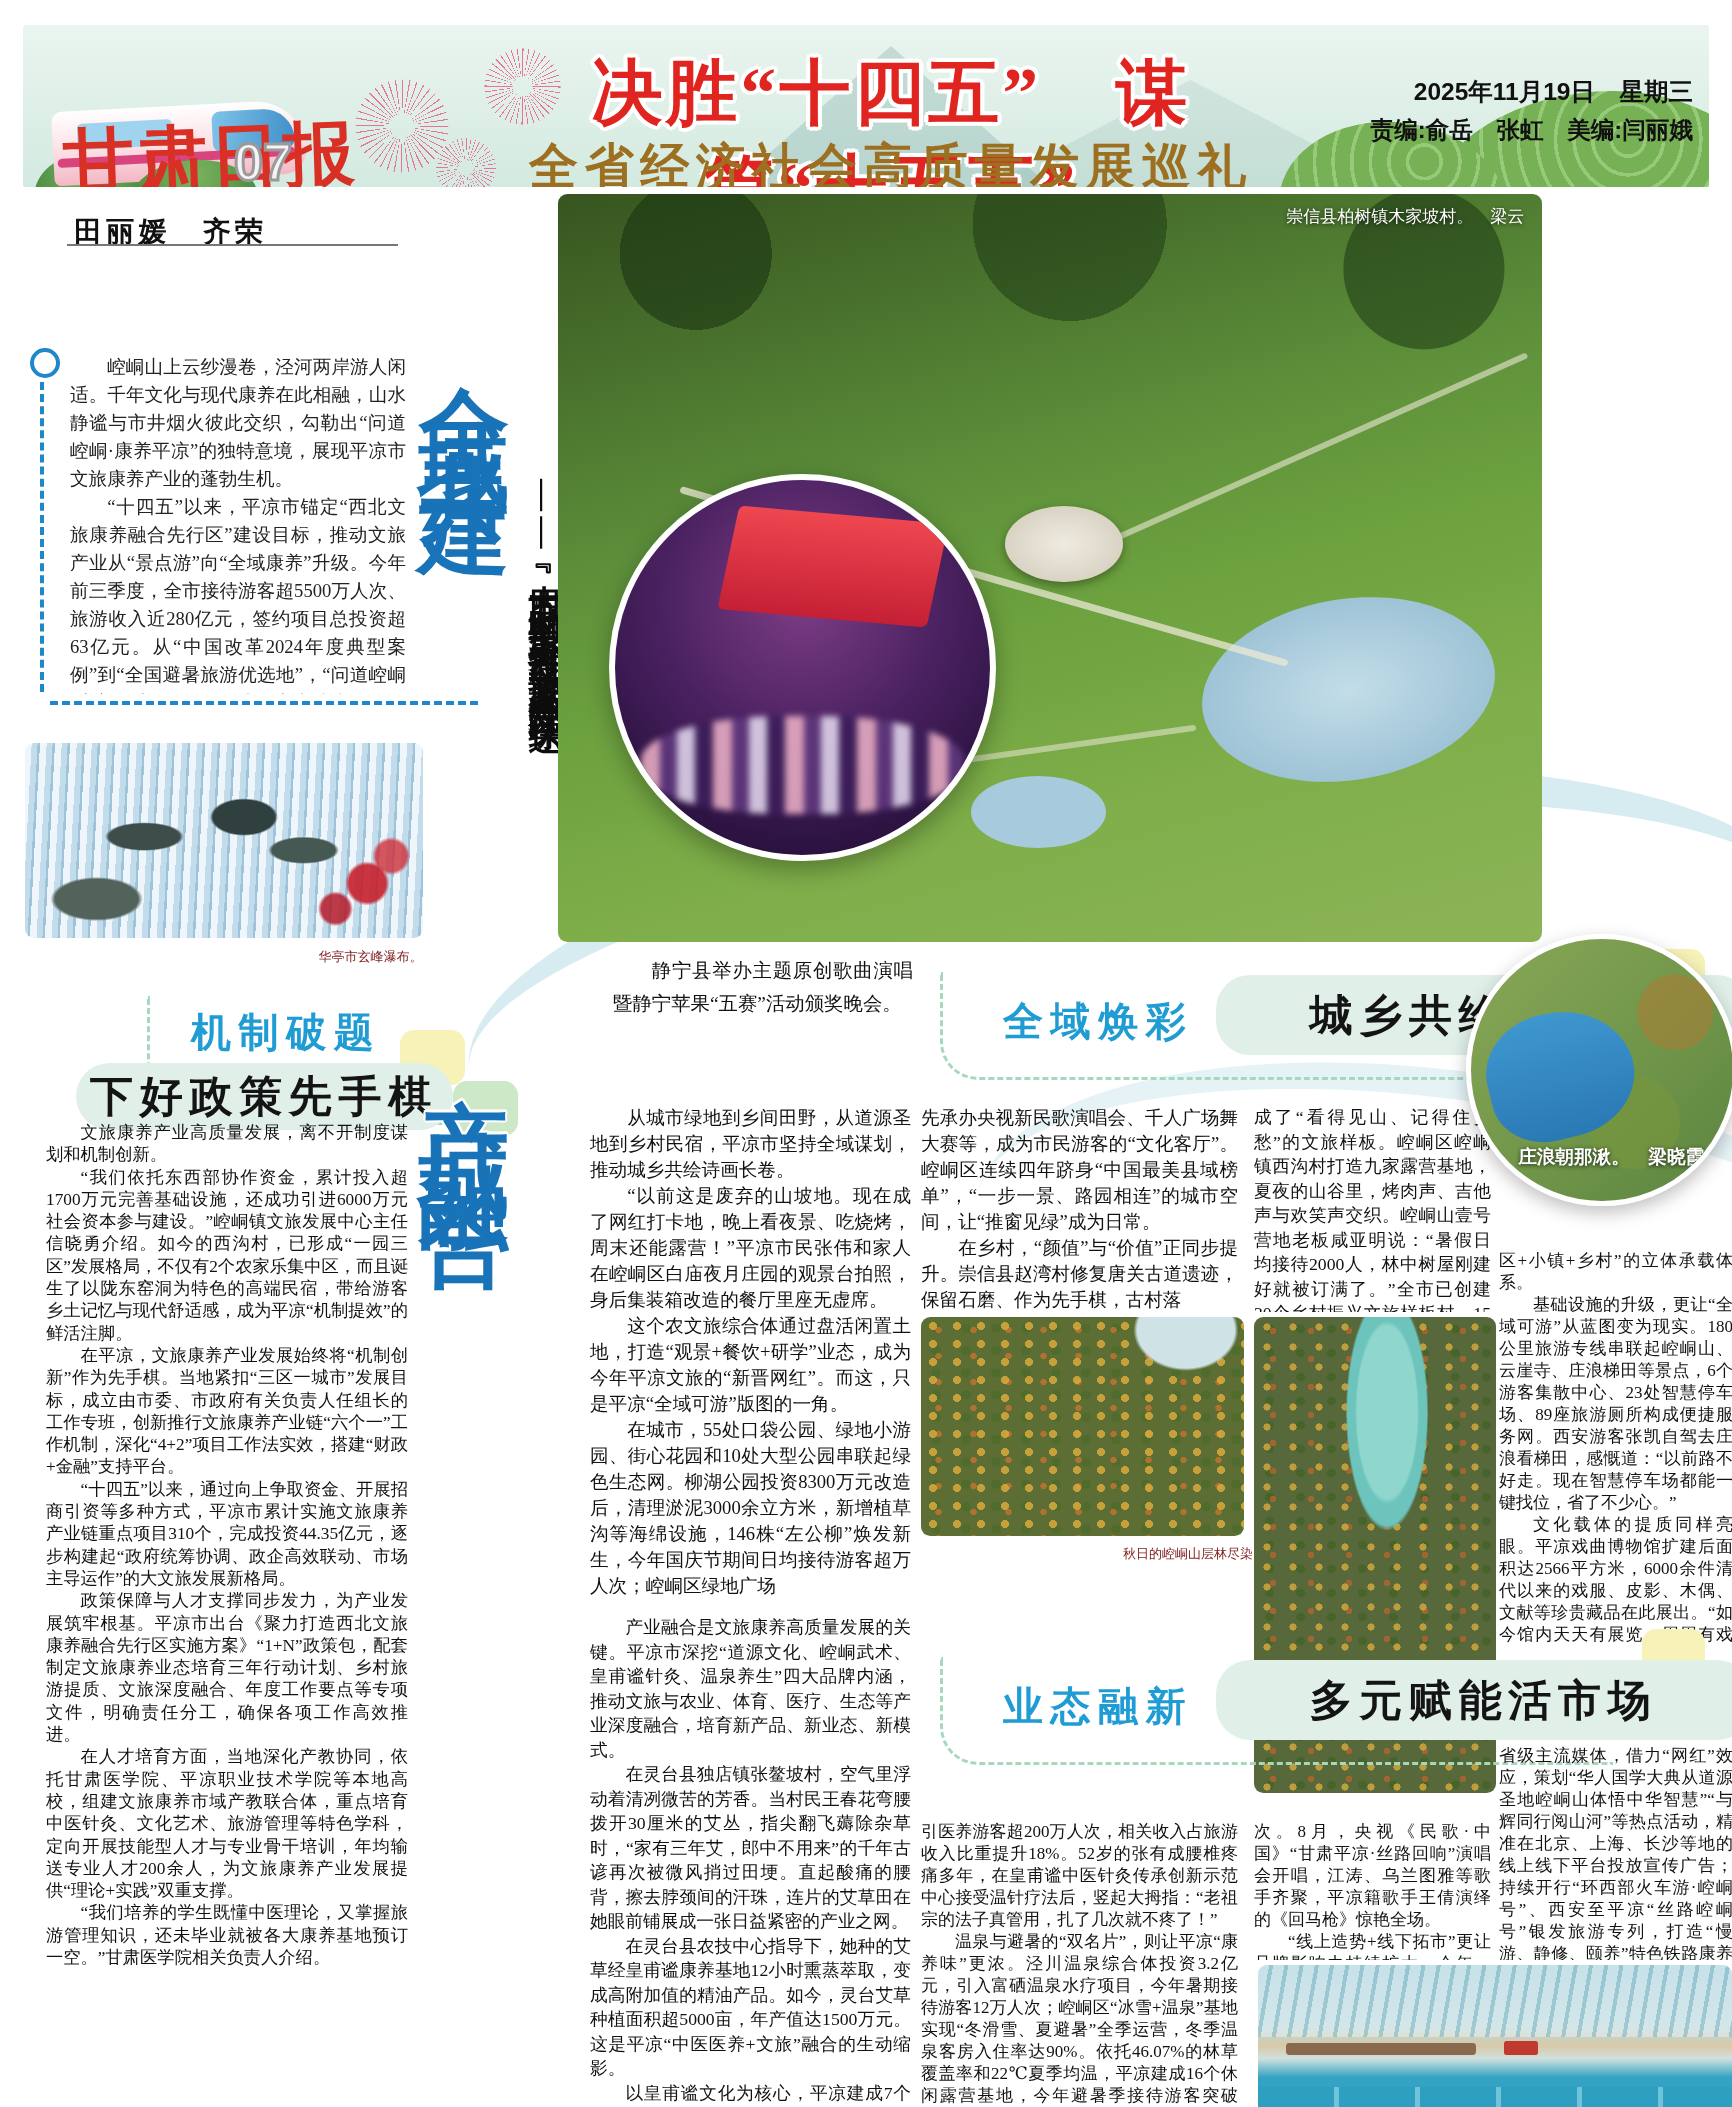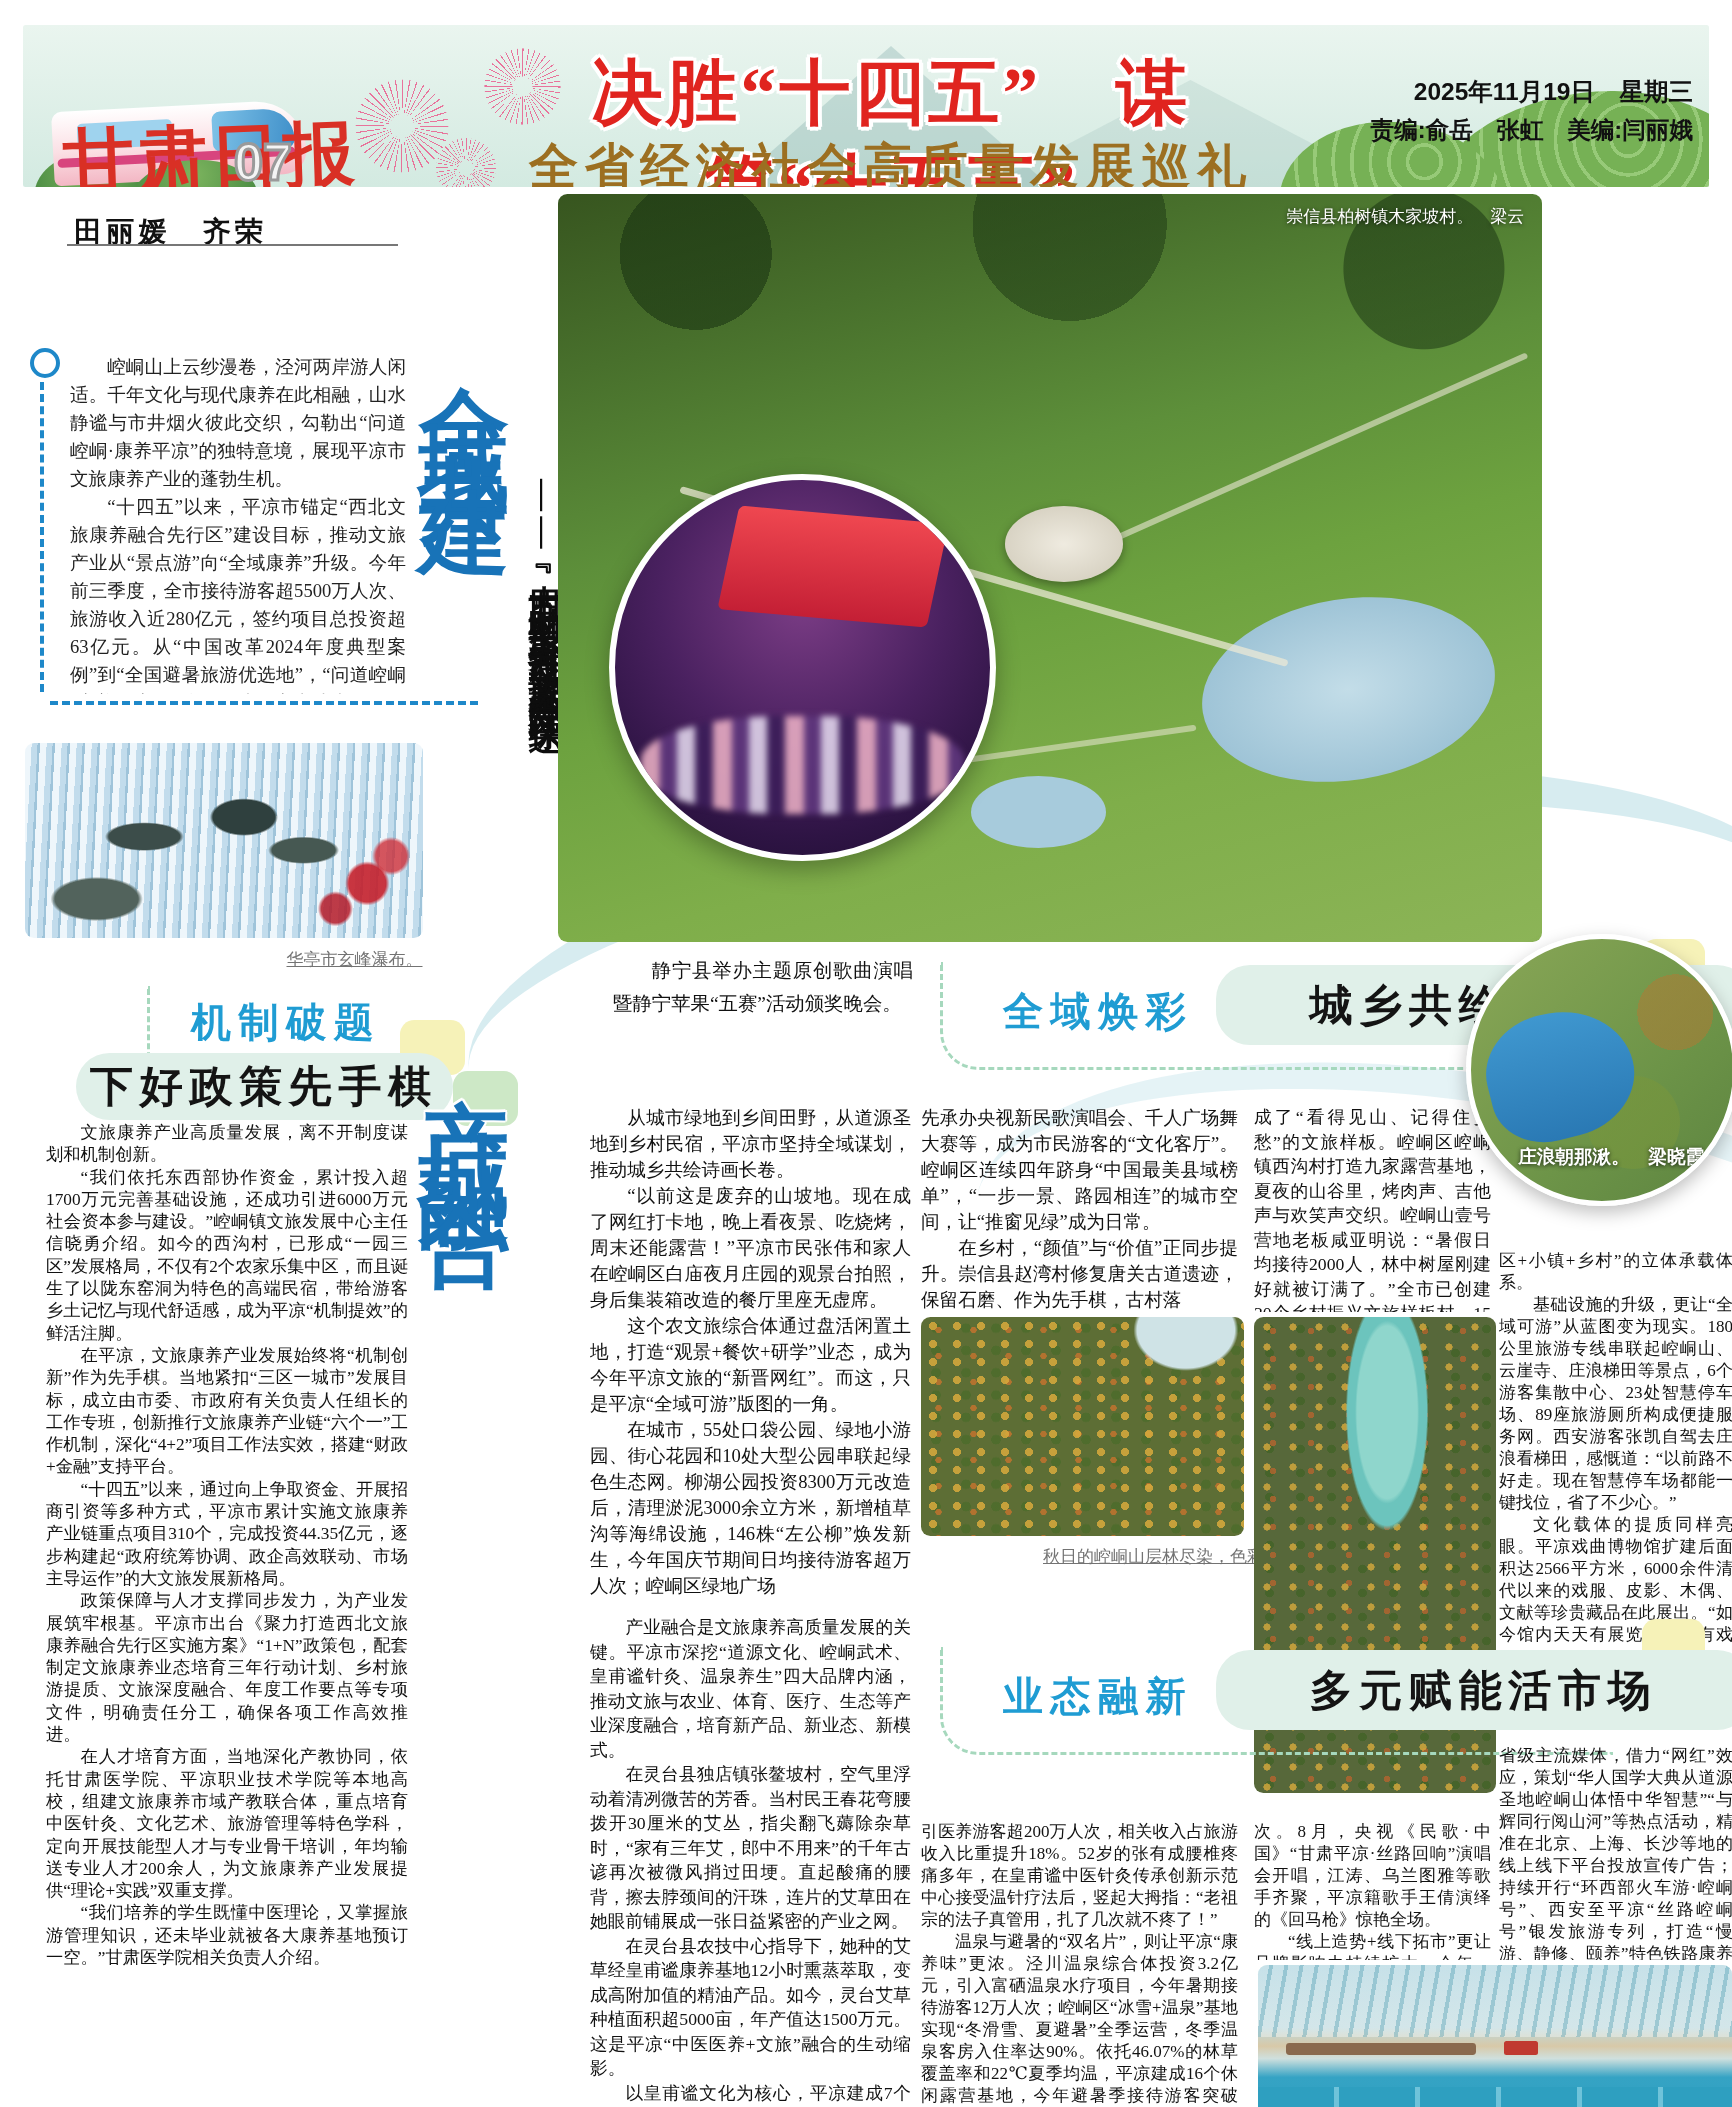--- a/index.html
+++ b/index.html
@@ -3,21 +3,21 @@
 <meta charset="utf-8">
 <style>
   html,body{margin:0;padding:0;}
   body{width:1732px;height:2467px;position:relative;background:#ffffff;
        font-family:"Liberation Serif","DejaVu Serif",serif;color:#111;overflow:hidden;}
   .abs{position:absolute;}
   .sans{font-family:"Liberation Sans","DejaVu Sans",sans-serif;}
   .serif{font-family:"Liberation Serif","DejaVu Serif",serif;}
   p{margin:0;text-indent:2em;}
   .col{position:absolute;text-align:justify;overflow:hidden;}
-  .cap{position:absolute;font-size:17px;line-height:1.5;color:#737373;text-decoration:underline;}
+  .cap{position:absolute;font-size:13px;line-height:1.5;color:#7f1d1d;}
   .halo{text-shadow:-4.2px 0 0 #fff,4.2px 0 0 #fff,0 -4.2px 0 #fff,0 4.2px 0 #fff,
         -3px -3px 0 #fff,3px 3px 0 #fff,-3px 3px 0 #fff,3px -3px 0 #fff;}
   .halo-sm{text-shadow:-2.1px 0 0 #fff,2.1px 0 0 #fff,0 -2.1px 0 #fff,0 2.1px 0 #fff,
         -1.7px -1.7px 0 #fff,1.7px 1.7px 0 #fff,-1.7px 1.7px 0 #fff,1.7px -1.7px 0 #fff;}
   .vert{writing-mode:vertical-rl;text-orientation:mixed;}
   .photo{position:absolute;border-radius:9.3px;overflow:hidden;}
   
   .band{position:absolute;left:23px;top:25px;width:1686px;height:162px;
         background:linear-gradient(#eaf5ef, #d3eae1);border-radius:2.5px;overflow:hidden;}
   .mtn{position:absolute;clip-path:polygon(50% 0,100% 100%,0 100%);background:rgba(140,180,175,.38);}
@@ -47,21 +47,21 @@
   .t-win{position:absolute;left:25px;top:30px;width:95px;height:26px;background:#9fd3ee;border-radius:5px;}
   .t-stripe{position:absolute;left:4.2px;top:64px;width:238px;height:9.3px;background:#d8457e;border-radius:5px;}
   .hillb{position:absolute;border-radius:50%;
       background:radial-gradient(ellipse at 50% 20%,#7cb45e,#4e8f45 70%,#3c7a3a);}
   
   .ribbon{position:absolute;border-radius:50%;}
   .dash-v{position:absolute;border-left:4.6px dashed #1e88c9;}
   .dash-h{position:absolute;border-top:4.6px dashed #1e88c9;}
   .ring{position:absolute;border:4.6px solid #1e88c9;border-radius:50%;}
   
-  .sec{position:absolute;}
+  .sec{position:absolute;margin-top:10px;}
   .sec-dash{position:absolute;border-left:3px dashed #a6d8bd;border-bottom:3px dashed #a6d8bd;
       border-radius:0 0 0 38px;}
   .sec-tag{position:absolute;font-family:"Liberation Sans","DejaVu Sans",sans-serif;
       font-size:40px;font-weight:bold;color:#1f9cd3;letter-spacing:7.6px;white-space:nowrap;}
   .sec-pill{position:absolute;background:#e0f0e9;border-radius:34px;text-align:center;
       font-family:"Liberation Sans","DejaVu Sans",sans-serif;font-weight:bold;color:#141414;
       font-size:43px;letter-spacing:6.7px;white-space:nowrap;}
   .deco{position:absolute;border-radius:14.3px;}
   
   .byline{position:absolute;left:74px;top:197px;font-size:28px;font-weight:bold;

